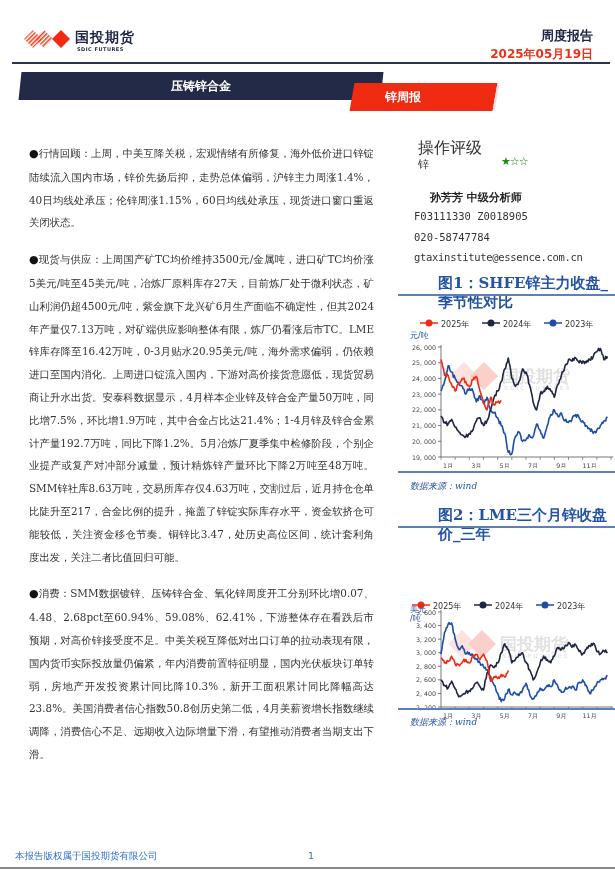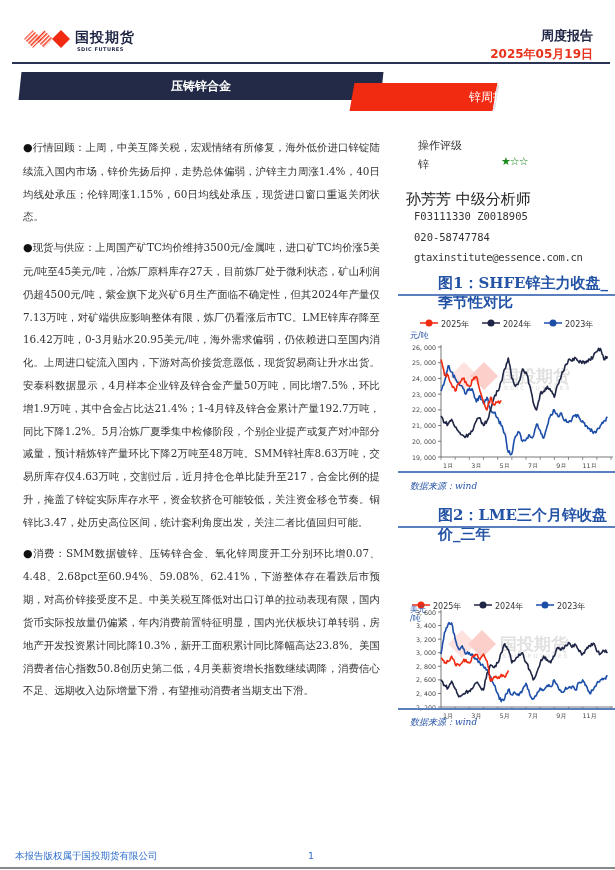--- a/index.html
+++ b/index.html
@@ -11,32 +11,32 @@
   .logo-cn { position: absolute; left: 51px; top: 1px; font-size: 14px; font-weight: bold; color: #1f2544; letter-spacing: 1px; font-family: "DejaVu Sans", sans-serif; }
   .logo-en { position: absolute; left: 53px; top: 18px; font-size: 5px; font-weight: bold; color: #1f2544; letter-spacing: 0.5px; }
 
   .report-type { position: absolute; right: 22px; top: 27px; font-size: 13px; font-weight: bold; color: #1f2544; }
   .report-date { position: absolute; right: 22px; top: 46px; font-size: 12px; font-weight: bold; color: #e8331c; }
   .header-rule { position: absolute; left: 12px; top: 62px; width: 598px; height: 2px; background: #2a3354; }
 
   .banner-dark { position: absolute; left: 20px; top: 72px; width: 362px; height: 28px; background: #232a47; transform: skewX(-6deg); }
   .banner-dark-label { position: absolute; left: 20px; top: 72px; width: 362px; height: 28px; line-height: 28px; text-align: center; color: #fff; font-size: 12px; font-weight: bold; }
   .banner-red { position: absolute; left: 352px; top: 83px; width: 143px; height: 28px; background: #f12a12; transform: skewX(-10deg); }
-  .banner-red-label { position: absolute; left: 385px; top: 83px; width: 120px; height: 16px; line-height: 28px; text-align: right; color: #fff; font-size: 12px; font-weight: normal; }
+  .banner-red-label { position: absolute; left: 385px; top: 83px; width: 120px; height: 16px; line-height: 28px; text-align: left; color: #fff; font-size: 12px; font-weight: bold; }
   .banner-red-edge { position: absolute; left: 495px; top: 85px; width: 2px; height: 25px; background: #e0e0e0; transform: skewX(-10deg); }
 
   .main-text { position: absolute; left: 15px; top: 128px; width: 373px; font-family: "DejaVu Serif", serif; font-size: 10.4px; line-height: 22.8px; color: #333; text-align: justify; }
-  .main-text p { margin: 8px; }
+  .main-text p { margin: 14px; }
   .bullet { font-size: 11px; color: #111; }
 
   .side { position: absolute; left: 398px; top: 130px; width: 215px; }
-  .rating-title { position: absolute; left: 20px; top: 8px; font-family: "DejaVu Serif", serif; font-size: 11px; color: #333; }
+  .rating-title { position: absolute; left: 20px; top: 8px; font-family: "DejaVu Serif", serif; font-size: 16px; color: #333; }
   .rating-item { position: absolute; left: 20px; top: 27px; font-family: "DejaVu Serif", serif; font-size: 11px; color: #333; }
   .rating-stars { position: absolute; left: 103px; top: 25px; font-size: 11px; color: #1d8a1d; letter-spacing: -1px; }
-  .analyst-name { position: absolute; left: 8px; top: 60px; font-family: "DejaVu Serif", serif; font-size: 15px; color: #222; font-weight: normal; }
+  .analyst-name { position: absolute; left: 32px; top: 60px; font-family: "DejaVu Serif", serif; font-size: 11px; color: #222; font-weight: bold; }
   .analyst-line { position: absolute; left: 16px; font-family: "DejaVu Sans Mono", monospace; font-size: 10.5px; color: #333; }
 
   .fig-title { position: absolute; left: 2px; font-family: "DejaVu Serif", serif; font-size: 15px; font-weight: bold; color: #2453a5; margin-left: 38px; }
   .fig-rule { position: absolute; left: 0; width: 217px; height: 1.5px; background: #5b7fbf; }
   .source { position: absolute; left: 12px; font-family: "DejaVu Serif", serif; font-size: 9px; font-style: italic; color: #2453a5; }
 
   .chart { position: absolute; left: 0; width: 217px; }
   .chart svg text { font-family: "DejaVu Sans", sans-serif; }
 
   .footer-left { position: absolute; left: 15px; top: 850px; font-size: 9.5px; color: #2f6fcc; }

